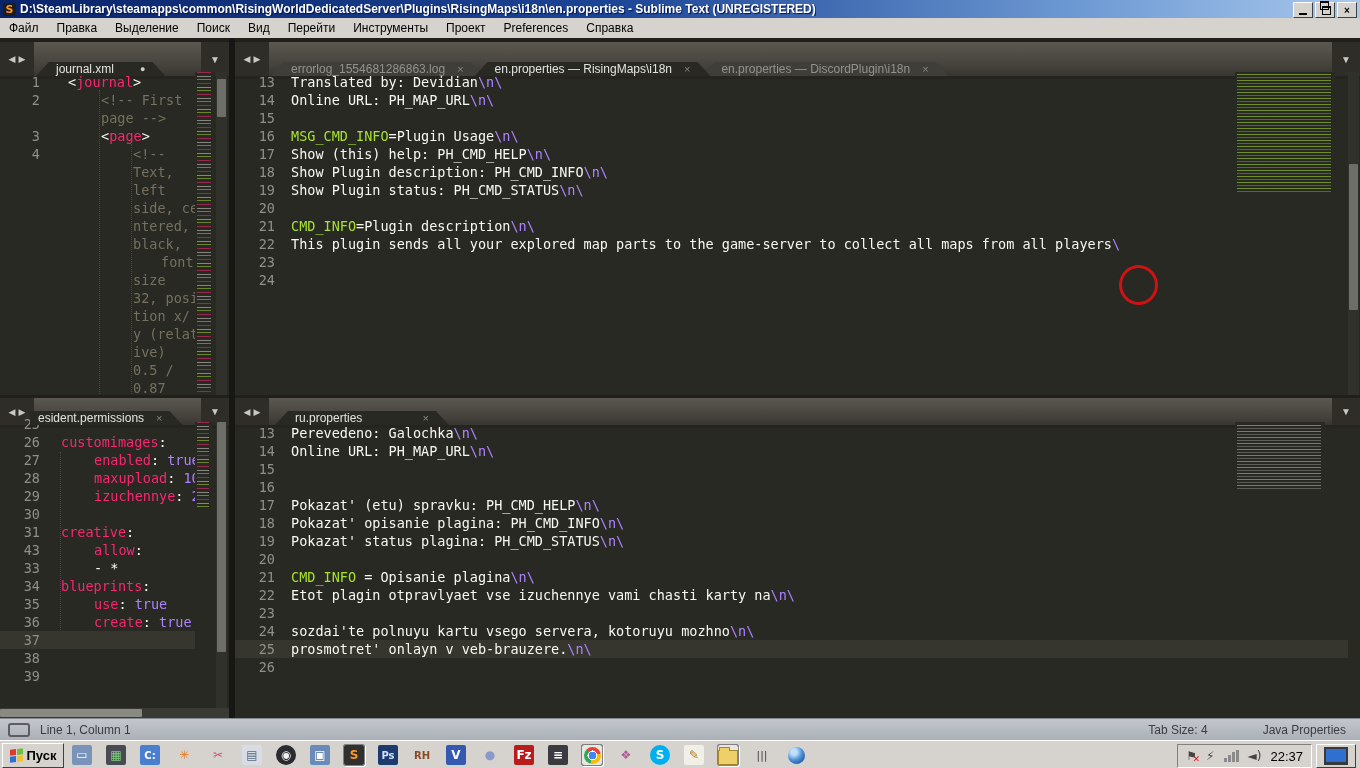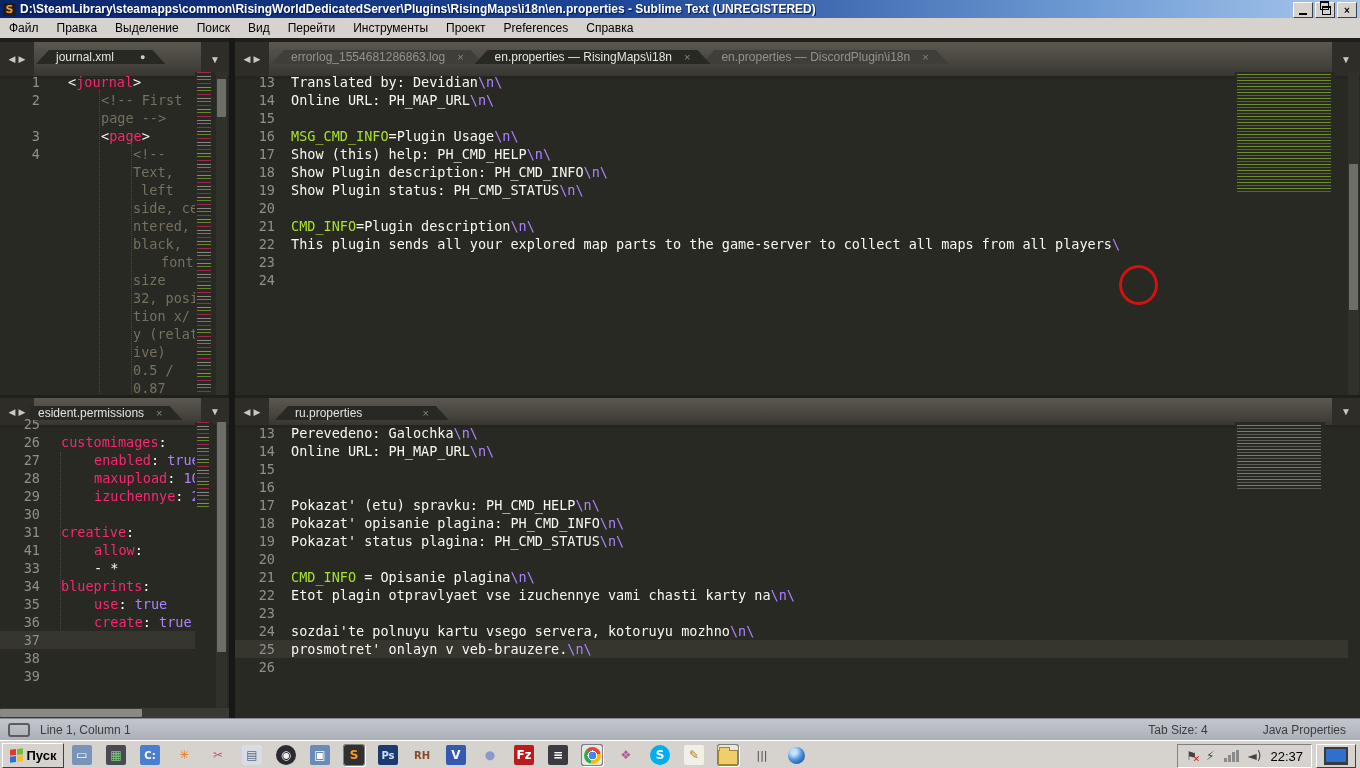--- a/index.html
+++ b/index.html
@@ -39,21 +39,21 @@
   
   .tabbar{position:absolute;left:0;top:0;width:100%;
     background:linear-gradient(180deg,#5b5850 0%,#45423c 70%,#383631 100%);}
   .tabbar.tall{height:34px;border-top:4px solid #211f1c;border-bottom:3px solid #25241f;}
   .tabbar.short{height:27px;border-top:3px solid #211f1c;border-bottom:3px solid #25241f;}
   .nav-zone{position:absolute;left:0;top:0;bottom:0;width:34px;background:#2e2d28;
     display:flex;align-items:center;justify-content:center;gap:3px;color:#c9c9c2;font-size:9px;}
   .more-zone{position:absolute;right:0;top:0;bottom:0;width:28px;background:#2e2d28;
     display:flex;align-items:center;justify-content:center;color:#c9c9c2;font-size:10px;}
   .nav-arrow{cursor:default;}
-  .tabs{position:absolute;left:36px;top:8px;bottom:0;display:flex;align-items:flex-start;}
+  .tabs{position:absolute;left:36px;top:8px;bottom:0;display:flex;align-items:flex-end;}
   .tab{position:relative;display:flex;align-items:center;padding:0 20px 0 20px;margin-right:-9px;
     font-size:12px;color:#93938b;background:#403e38;
     clip-path:polygon(0 100%,13px 0,calc(100% - 13px) 0,100% 100%);white-space:nowrap;}
   .tab.active{background:#282923;color:#e4e4de;z-index:2;}
   .tab .tab-close{margin-left:12px;font-size:11px;color:#85857d;}
   .tab .tab-dot{margin-left:26px;font-size:9px;color:#cfcfc8;}
   .tab.clipped{clip-path:polygon(0 100%,0 0,calc(100% - 13px) 0,100% 100%);padding-left:8px;}
 
   
   .codearea{position:absolute;left:0;right:0;bottom:0;}
@@ -188,21 +188,21 @@
       </div>
       <div class="codearea" id="tl-code">
         <div class="indent-guide" style="left:99px;top:18px;height:306px;"></div>
         <div class="indent-guide" style="left:131px;top:72px;height:252px;"></div>
         <div class="crow" style="top: 1px;"><span class="ln">1</span><span class="cd" style="left: 68px;"><span class="sg-w">&lt;</span><span class="sg-r">journal</span><span class="sg-w">&gt;</span></span></div>
           <div class="crow" style="top: 19px;"><span class="ln">2</span><span class="cd" style="left: 101px;"><span class="sg-c">&lt;!-- First</span></span></div>
           <div class="crow" style="top: 37px;"><span class="cd" style="left: 101px;"><span class="sg-c">page --&gt;</span></span></div>
           <div class="crow" style="top: 55px;"><span class="ln">3</span><span class="cd" style="left: 101px;"><span class="sg-w">&lt;</span><span class="sg-r">page</span><span class="sg-w">&gt;</span></span></div>
           <div class="crow" style="top: 73px;"><span class="ln">4</span><span class="cd" style="left: 133px;"><span class="sg-c">&lt;!--</span></span></div>
           <div class="crow" style="top: 91px;"><span class="cd" style="left: 133px;"><span class="sg-c">Text,</span></span></div>
-          <div class="crow" style="top: 109px;"><span class="cd" style="left: 141px;"><span class="sg-c">left</span></span></div>
+          <div class="crow" style="top: 109px;"><span class="cd" style="left: 133px;"><span class="sg-c">left</span></span></div>
           <div class="crow" style="top: 127px;"><span class="cd" style="left: 133px;"><span class="sg-c">side, ce</span></span></div>
           <div class="crow" style="top: 145px;"><span class="cd" style="left: 133px;"><span class="sg-c">ntered,</span></span></div>
           <div class="crow" style="top: 163px;"><span class="cd" style="left: 133px;"><span class="sg-c">black,</span></span></div>
           <div class="crow" style="top: 181px; margin-left: 28px;"><span class="cd" style="left: 133px;"><span class="sg-c">font</span></span></div>
           <div class="crow" style="top: 199px;"><span class="cd" style="left: 133px;"><span class="sg-c">size</span></span></div>
           <div class="crow" style="top: 217px;"><span class="cd" style="left: 133px;"><span class="sg-c">32, posi</span></span></div>
           <div class="crow" style="top: 235px;"><span class="cd" style="left: 133px;"><span class="sg-c">tion x/</span></span></div>
           <div class="crow" style="top: 253px;"><span class="cd" style="left: 133px;"><span class="sg-c">y (relat</span></span></div>
           <div class="crow" style="top: 271px;"><span class="cd" style="left: 133px;"><span class="sg-c">ive)</span></span></div>
           <div class="crow" style="top: 289px;"><span class="cd" style="left: 133px;"><span class="sg-c">0.5 /</span></span></div>
@@ -276,21 +276,21 @@
       </div>
       <div class="codearea" id="bl-code">
         <div class="indent-guide" style="left:60px;top:30px;height:190px;"></div>
         <div class="crow" style="top: -7px;"><span class="ln">25</span><span class="cd" style="left: 61px;"></span></div>
           <div class="crow" style="top: 11px;"><span class="ln">26</span><span class="cd" style="left: 61px;"><span class="sg-r">customimages</span><span class="sg-w">:</span></span></div>
           <div class="crow" style="top: 29px;"><span class="ln">27</span><span class="cd" style="left: 94px;"><span class="sg-r">enabled</span><span class="sg-w">: </span><span class="sg-u">true</span></span></div>
           <div class="crow" style="top: 47px;"><span class="ln">28</span><span class="cd" style="left: 94px;"><span class="sg-r">maxupload</span><span class="sg-w">: </span><span class="sg-u">10</span></span></div>
           <div class="crow" style="top: 65px;"><span class="ln">29</span><span class="cd" style="left: 94px;"><span class="sg-r">izuchennye</span><span class="sg-w">: </span><span class="sg-u">24</span></span></div>
           <div class="crow" style="top: 83px;"><span class="ln">30</span><span class="cd" style="left: 61px;"></span></div>
           <div class="crow" style="top: 101px;"><span class="ln">31</span><span class="cd" style="left: 61px;"><span class="sg-r">creative</span><span class="sg-w">:</span></span></div>
-          <div class="crow" style="top: 119px;"><span class="ln">41</span><span class="cd" style="left: 94px;"><span class="sg-r">allow</span><span class="sg-w">:</span></span></div>
+          <div class="crow" style="top: 119px;"><span class="ln">43</span><span class="cd" style="left: 94px;"><span class="sg-r">allow</span><span class="sg-w">:</span></span></div>
           <div class="crow" style="top: 137px;"><span class="ln">33</span><span class="cd" style="left: 94px;"><span class="sg-w">- *</span></span></div>
           <div class="crow" style="top: 155px;"><span class="ln">34</span><span class="cd" style="left: 61px;"><span class="sg-r">blueprints</span><span class="sg-w">:</span></span></div>
           <div class="crow" style="top: 173px;"><span class="ln">35</span><span class="cd" style="left: 94px;"><span class="sg-r">use</span><span class="sg-w">: </span><span class="sg-u">true</span></span></div>
           <div class="crow" style="top: 191px;"><span class="ln">36</span><span class="cd" style="left: 94px;"><span class="sg-r">create</span><span class="sg-w">: </span><span class="sg-u">true</span></span></div>
           <div class="crow" style="top: 209px;"><div class="hlbar" style="width: 195px;"></div><span class="ln">37</span><span class="cd" style="left: 61px;"></span></div>
           <div class="crow" style="top: 227px;"><span class="ln">38</span><span class="cd" style="left: 61px;"></span></div>
           <div class="crow" style="top: 245px;"><span class="ln">39</span><span class="cd" style="left: 61px;"></span></div>
           <div class="minimap" style="left:195px;top:0;height:200px;width:18px;">
           <div class="mm-tex mm-colored" style="top:0;height:85px;"></div>
         </div>

